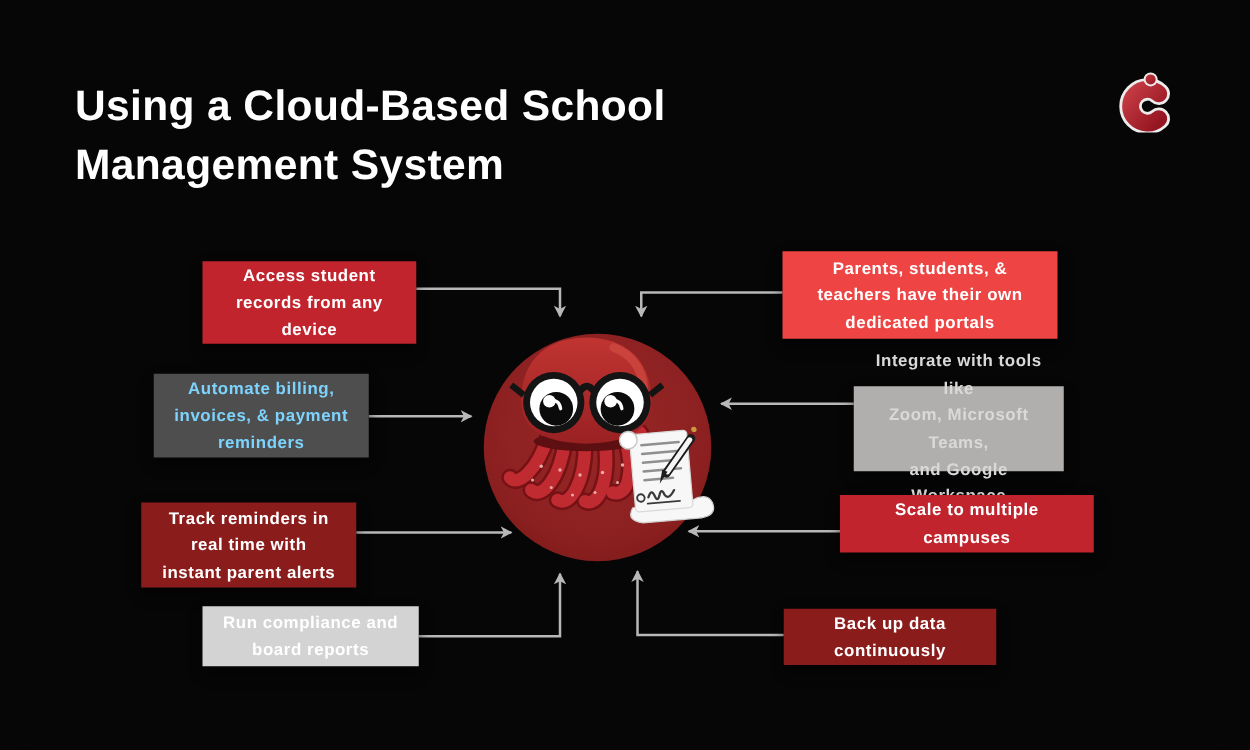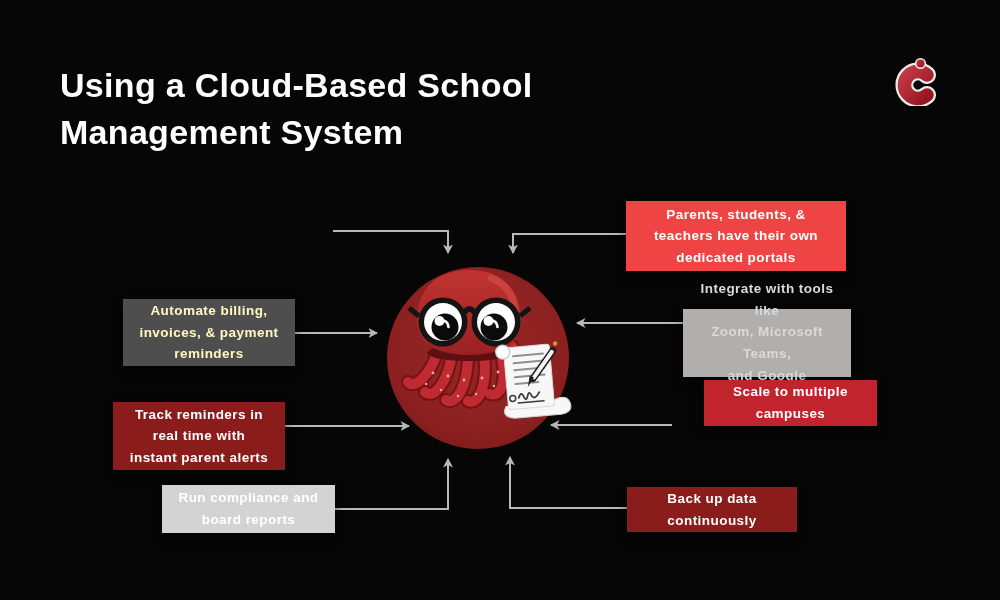--- a/index.html
+++ b/index.html
@@ -57,21 +57,21 @@
     white-space: pre-line;
     padding: 4px 8px;
     box-shadow: 0 5px 9px rgba(0,0,0,0.55);
   }
   .b1 { left:162px; top:209px; width:171px; height:66px; }
   .b2 { left:123px; top:299px; width:172px; height:67px; }
   .b3 { left:113px; top:402px; width:172px; height:68px; }
   .b4 { left:162px; top:485px; width:173px; height:48px; }
   .b5 { left:626px; top:201px; width:220px; height:70px; }
   .b6 { left:683px; top:309px; width:168px; height:68px; }
-  .b7 { left:672px; top:380px; width:173px; height:46px;margin-left:32px; }
+  .b7 { left:672px; top:396px; width:203px; height:46px; }
   .b8 { left:627px; top:487px; width:170px; height:45px; }
 </style>
 </head>
 <body>
 
 <div class="canvas">
 
   <h1 class="title">Using a Cloud-Based School
 Management System</h1>
 
@@ -190,21 +190,24 @@
       <circle cx="133" cy="139" r="3" fill="none" stroke="#3a3a3a" stroke-width="1.5"></circle>
       <path d="M139,139 q 3,-7 5,-1 q 2,6 4,0 q 2,-6 4,0 q 3,5 8,-3" stroke="#3a3a3a" stroke-width="1.8" fill="none" stroke-linecap="round"></path>
       <path d="M138,144 h 26" stroke="#3a3a3a" stroke-width="1.4" stroke-linecap="round"></path>
       <path d="M177,95 L155,121" stroke="#1c1c1c" stroke-width="7" stroke-linecap="round"></path>
       <path d="M176,96 L156,120" stroke="#f4f4f4" stroke-width="4" stroke-linecap="round"></path>
       <path d="M156,120 L149,129 L152,118 Z" fill="#1c1c1c"></path>
       <circle cx="180" cy="88" r="2.2" fill="#c79a3f"></circle>
     </g>
   </svg>
 
-  <div class="feature-box b2" style="background: rgb(79, 78, 79); color: #fef9c3;">Automate billing,
+  <div class="feature-box b1" style="background: rgb(194, 36, 46); color: rgb(255, 255, 255);">Access student
+records from any
+device</div>
+  <div class="feature-box b2" style="background: rgb(79, 78, 79); color: #7dd3fc;">Automate billing,
 invoices, &amp; payment
 reminders</div>
   <div class="feature-box b3" style="background: rgb(139, 28, 28); color: rgb(255, 255, 255);">Track reminders in
 real time with
 instant parent alerts</div>
   <div class="feature-box b4" style="background: rgb(211, 211, 211); color: rgb(255, 255, 255); text-align: center;">Run compliance and
 board reports</div>
   <div class="feature-box b5" style="background: #ef4444; color: rgb(255, 255, 255);">Parents, students, &amp;
 teachers have their own
 dedicated portals</div>

